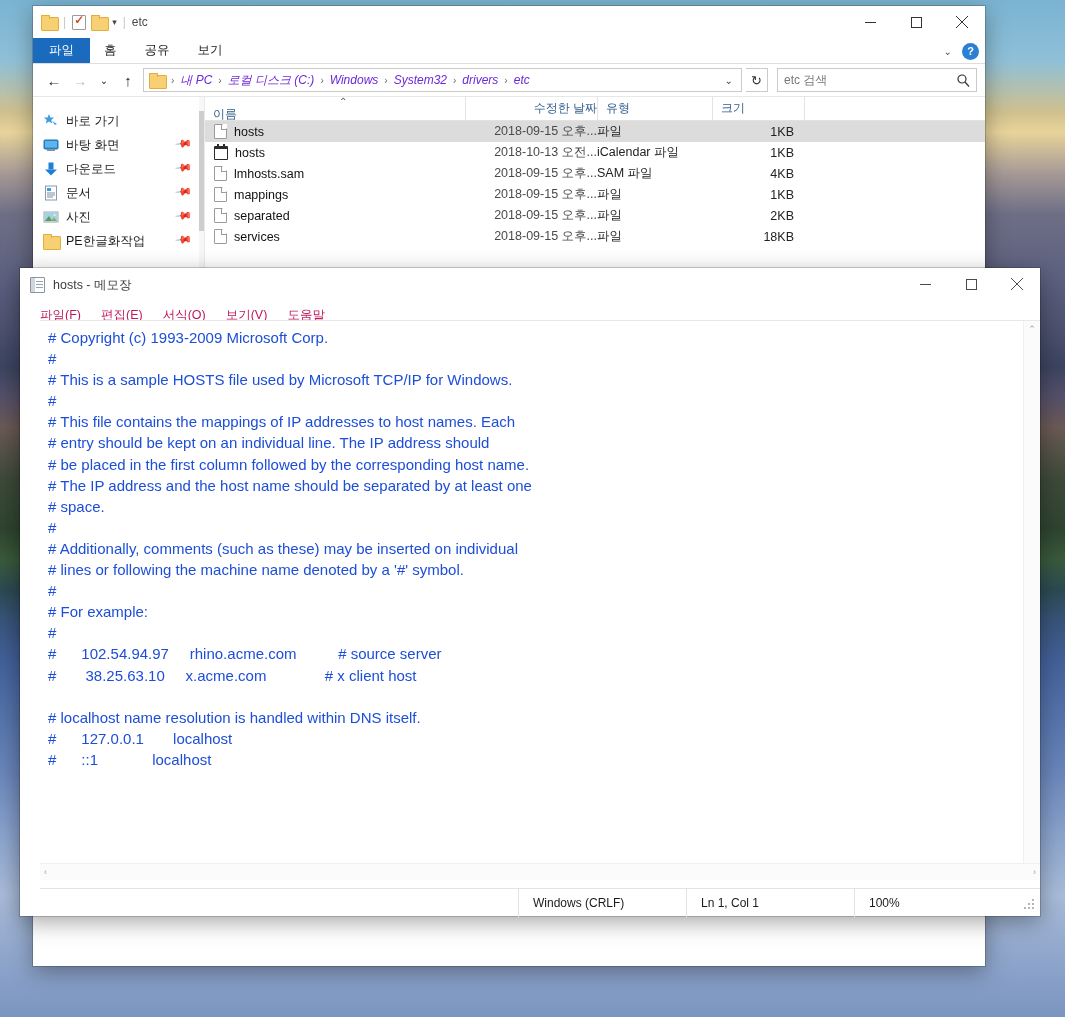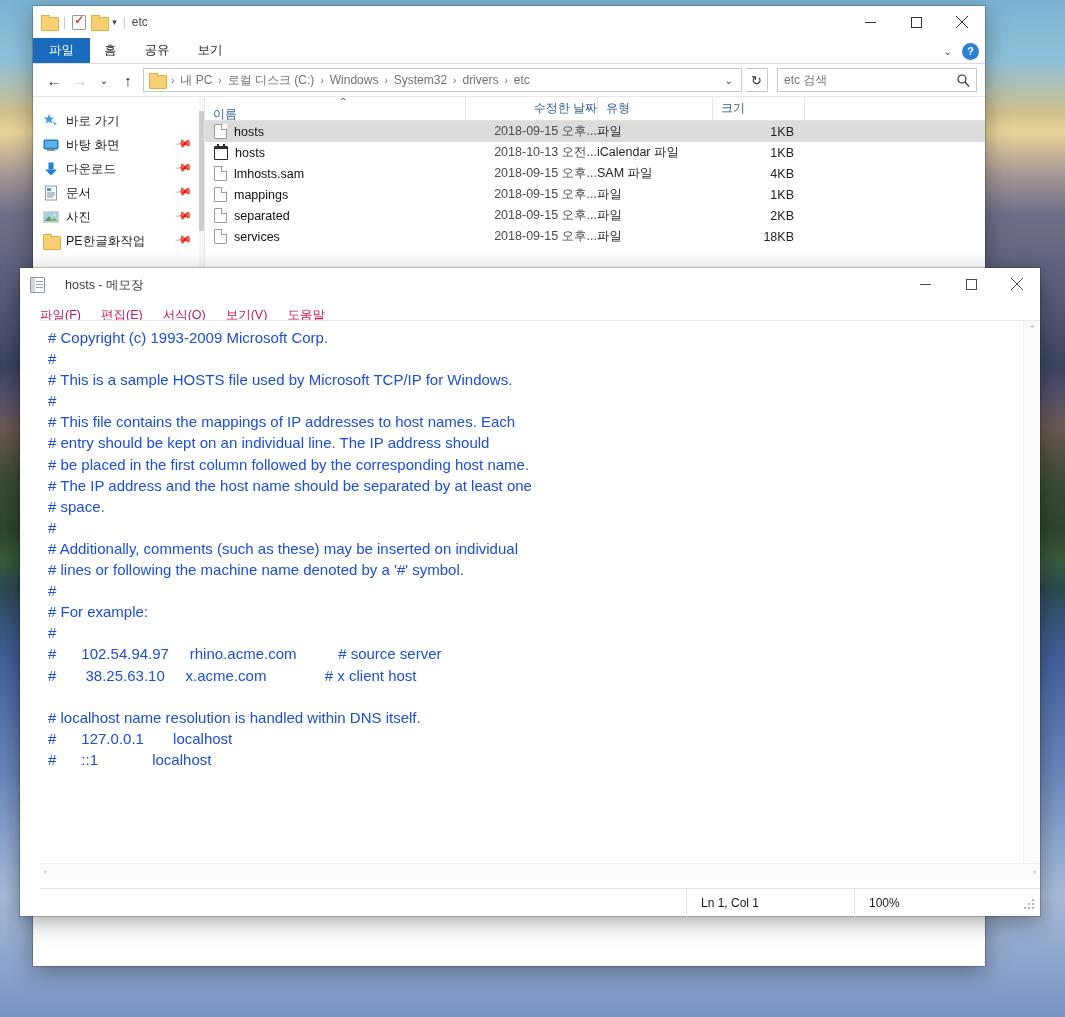--- a/index.html
+++ b/index.html
@@ -135,21 +135,21 @@
     color: #2b2b2b; font-size: 15px;
   }
   .nav-btn.disabled { color: #c3c3c3; }
   .nav-btn.small { width: 18px; font-size: 10px; }
   .crumbs {
     flex: 1; height: 24px; border: 1px solid #ccc9c9;
     background: #fff; display: flex; align-items: center;
     padding: 0 2px 0 5px; gap: 1px; min-width: 0;
   }
   .crumb {
-    font-size: 12px; color: #737373; padding: 0 3px; white-space: nowrap;
+    font-size: 12px; color: #6d28d9; padding: 0 3px; white-space: nowrap; font-style: italic;
   }
   .crumb-sep { color: #6a6a6a; font-size: 10px; padding: 0 2px; }
   .crumb-caret { margin-left: auto; color: #444; font-size: 10px; padding: 0 6px; }
   .refresh-btn {
     width: 22px; height: 24px; border: 1px solid #ccc9c9; border-left: none;
     display: flex; align-items: center; justify-content: center;
     color: #333; font-size: 13px; background: #fff;
   }
   .searchbox {
     width: 200px; height: 24px; border: 1px solid #ccc9c9;
@@ -271,21 +271,21 @@
     width: 15px; height: 16px; background:
       linear-gradient(to right, #cfd6de 0 4px, #fdfdfd 4px 100%);
     border: 1px solid #8a93a0; border-radius: 1px;
     position: relative; flex: 0 0 15px;
   }
   .np-ico::after {
     content: ""; position: absolute; left: 5px; top: 3px;
     width: 7px; height: 1px; background: #9aa3b0;
     box-shadow: 0 3px 0 #9aa3b0, 0 6px 0 #9aa3b0;
   }
-  .np-title { font-size: 12.5px; color: #3c3c3c; margin-left: 20px; }
+  .np-title { font-size: 12.5px; color: #3c3c3c; margin-left: 8px; }
   .np-menu {
     height: 26px; display: flex; align-items: center;
     padding-left: 10px; gap: 0; background: #fff;
   }
   .np-menu-item {
     font-size: 12.5px; color: #be185d; padding: 3px 10px;
   }
   .np-editor {
     position: absolute; left: 20px; top: 52px;
     width: 1000px; height: 560px;
@@ -679,20 +679,21 @@
     </div>
   </div>
 
   <div class="hscroll">
     <span>‹</span>
     <span>›</span>
   </div>
 
   <div class="np-status">
     <div class="seg flexgrow"></div>
+    <div class="seg seg-crlf">Windows (CRLF)</div>
     <div class="seg seg-ln">Ln 1, Col 1</div>
     <div class="seg seg-zoom">100%</div>
     <div class="grip">
       <i style="left:8px;top:2px"></i>
         <i style="left:4px;top:6px"></i>
         <i style="left:8px;top:6px"></i>
       <i style="left:0px;top:10px"></i>
         <i style="left:4px;top:10px"></i>
         <i style="left:8px;top:10px"></i>
     </div>

